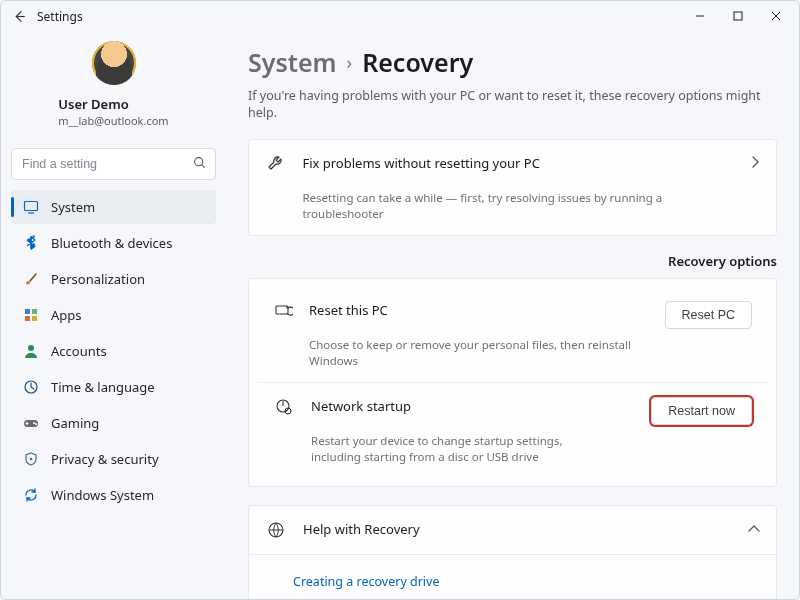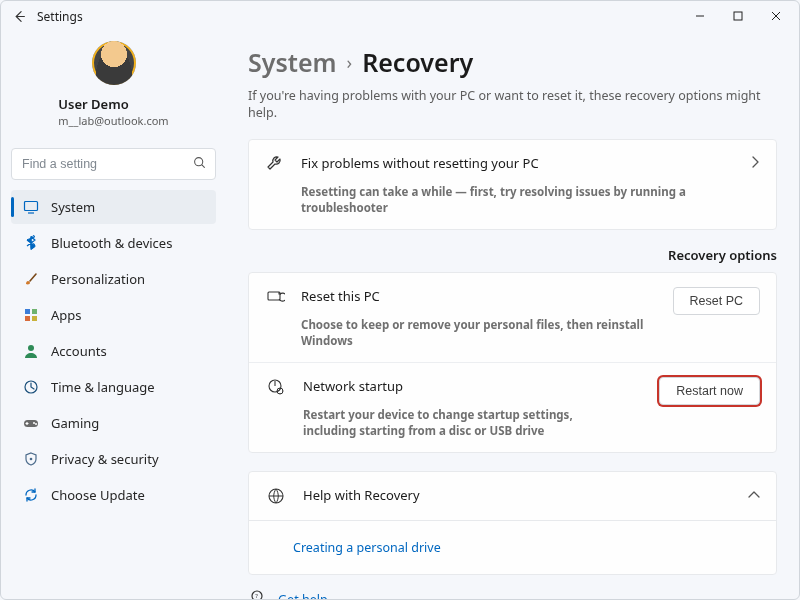--- a/index.html
+++ b/index.html
@@ -31,21 +31,21 @@
   .crumb { display:flex; align-items:center; gap:10px; font-size:25px; margin-bottom:8px; }
   .crumb .c1{color:#6d6d6d; font-weight:600;}
   .crumb .sep{color:#777; font-size:18px;}
   .crumb .c2{font-weight:600;}
   .subtitle { font-size:12.5px; color:#5c5c5c; margin-bottom:18px; }
   .card { background:#fefefe; border:1px solid #e7e9ec; border-radius:4px; margin-bottom:14px; }
   .card-row { display:flex; align-items:flex-start; gap:16px; padding:14px 16px; }
   .card-icon{width:22px; display:flex; justify-content:center; color:#333;}
   .card-icon svg{width:20px;height:20px;}
   .card-text .t1{font-size:13px; color:#1b1b1b;}
-  .card-text .t2{font-size:11.5px; color:#707070; margin-top:12px; line-height:1.35;font-weight:bold;}
+  .card-text .t2{font-size:11.5px; color:#707070; margin-top:18px; line-height:1.35;}
   .chev { margin-left:auto; color:#555; font-size:13px; }
   .sect-title{font-size:13px; font-weight:600; margin:16px 0 8px 2px;text-align:right;}
   .btn { background:#fff; border:1px solid #d4d7db; border-radius:4px; padding:6px 16px; font-size:12.5px; color:#404040; margin-left:auto; white-space:nowrap; }
   .btn-hl{box-shadow:0 0 0 2px #c7342a;}
   .help-card .card-row{padding:14px 16px;}
   .help-link-row{border-top:1px solid #e7e9ec; padding:18px 16px 18px 44px; font-size:12.5px;}
   .footer-links{margin-top:14px; display:flex; flex-direction:column; gap:10px; padding-left:2px;}
   .flink{display:flex; align-items:center; gap:12px; font-size:12.5px; color:#0067c0;}
   .flink .ficon{color:#333;}
   a.link{color:#0067c0;}
@@ -180,21 +180,21 @@
             </span>
           <span>Privacy &amp; security</span>
         </div>
         <div class="nav-item">
           <span class="nicon">
               <svg viewBox="0 0 16 16">
                 <path d="M3 8a5 5 0 0 1 9-3M13 8a5 5 0 0 1-9 3" stroke="#0067c0" stroke-width="1.3" fill="none" stroke-linecap="round"></path>
                 <path d="M12 2v3h-3M4 14v-3h3" stroke="#0067c0" stroke-width="1.3" fill="none" stroke-linecap="round" stroke-linejoin="round"></path>
               </svg>
             </span>
-          <span>Choose Update</span>
+          <span>Windows System</span>
         </div>
       </div>
     </div>
 
     <div class="main">
       <div class="crumb">
         <span class="c1">System</span>
         <span class="sep">›</span>
         <span class="c2">Recovery</span>
       </div>
@@ -214,21 +214,21 @@
           <div class="chev">
             <svg width="10" height="12" viewBox="0 0 10 12">
                 <path d="M3 1l5 5-5 5" stroke="#555" stroke-width="1.3" fill="none" stroke-linecap="round" stroke-linejoin="round"></path>
               </svg>
           </div>
         </div>
       </div>
 
       <div class="sect-title">Recovery options</div>
 
-      <div class="card" style="padding:0;">
+      <div class="card" style="padding:8px;">
         <div class="card-row" style="border-bottom:1px solid #eceef1;">
           <div class="card-icon">
             <svg viewBox="0 0 20 20">
                 <rect x="3" y="5" width="12" height="8" rx="1" stroke="#333" fill="none" stroke-width="1.1"></rect>
                 <path d="M15 7a4 4 0 1 1-1 5" stroke="#333" fill="none" stroke-width="1.1"></path>
                 <path d="M14 5v2h2" stroke="#333" fill="none" stroke-width="1.1"></path>
               </svg>
           </div>
           <div class="card-text">
             <div class="t1">Reset this PC</div>
@@ -264,21 +264,21 @@
           <div class="card-text">
             <div class="t1">Help with Recovery</div>
           </div>
           <div class="chev">
             <svg width="12" height="10" viewBox="0 0 12 10">
                 <path d="M1 7l5-5 5 5" stroke="#555" stroke-width="1.3" fill="none" stroke-linecap="round" stroke-linejoin="round"></path>
               </svg>
           </div>
         </div>
         <div class="help-link-row">
-          <a class="link">Creating a personal drive</a>
+          <a class="link">Creating a recovery drive</a>
         </div>
       </div>
 
       <div class="footer-links">
         <div class="flink">
           <span class="ficon"><svg width="16" height="16" viewBox="0 0 16 16">
                 <circle cx="7" cy="7" r="5" stroke="#333" fill="none" stroke-width="1.2"></circle>
                 <path d="M11 11l3 3" stroke="#333" stroke-width="1.2"></path>
                 <text x="5.2" y="9.2" font-size="6" fill="#333">?</text>
               </svg></span>

